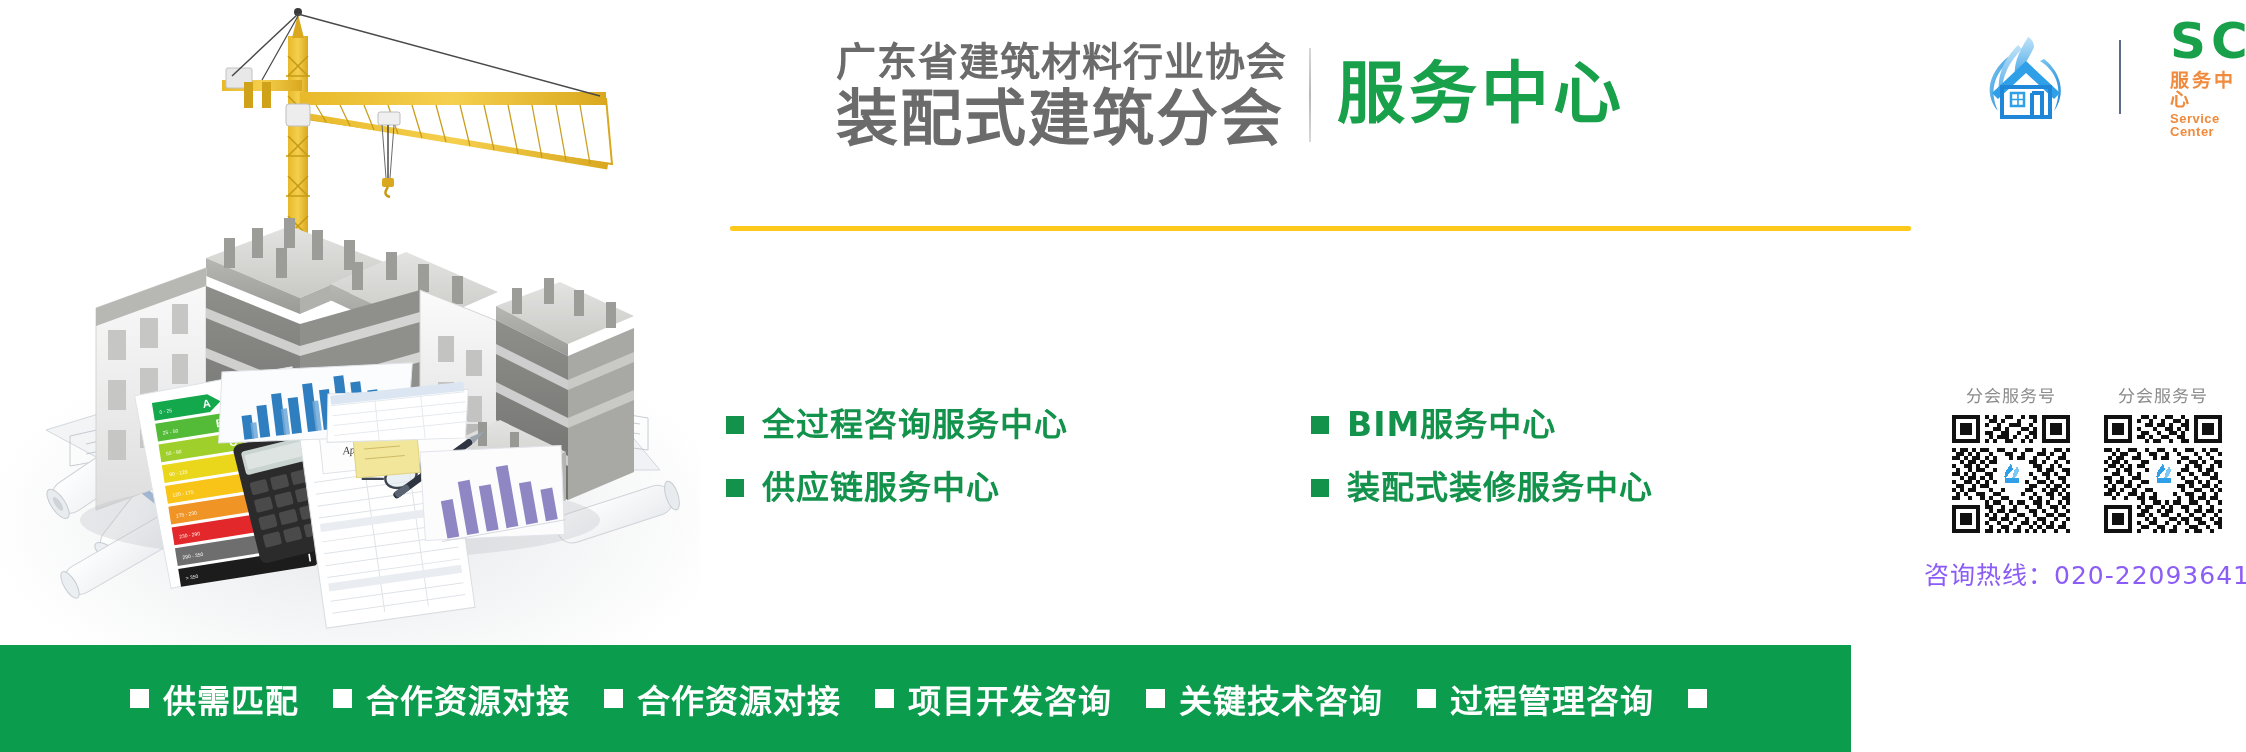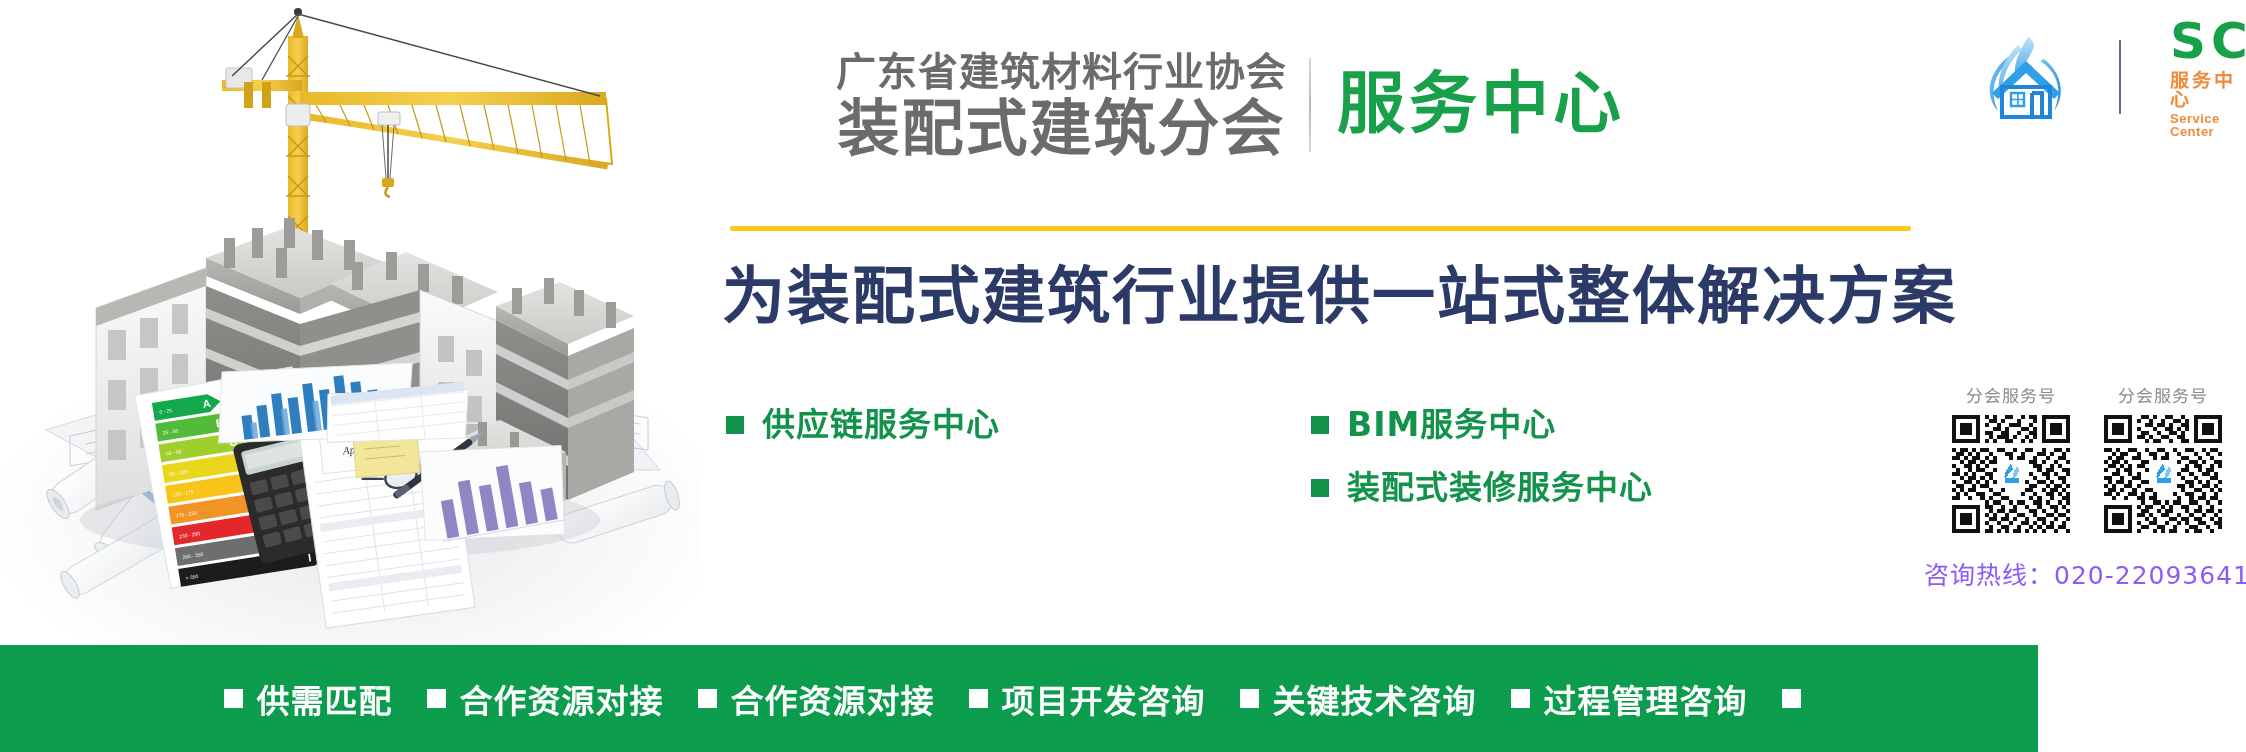--- a/index.html
+++ b/index.html
@@ -20,22 +20,22 @@
     position:absolute;left:0;top:0;width:700px;height:648px;
     overflow:hidden;
     background:
       radial-gradient(ellipse 520px 260px at 360px 520px, rgba(190,195,200,.38) 0%, rgba(255,255,255,0) 72%),
       #ffffff;
   }
   .hero svg{position:absolute;left:0;top:0;width:700px;height:648px;}
 
   
   .masthead{
-    position:absolute;left:836px;top:52px;
-    display:flex;align-items:flex-start;text-align:center;
+    position:absolute;left:836px;top:42px;
+    display:flex;align-items:flex-start;
   }
   .assoc{
     display:flex;flex-direction:column;
     padding-right:22px;
     line-height:1;
   }
   .assoc-line1{
     font-size:40px;font-weight:700;color:#6b6b6b;
     letter-spacing:1px;
     font-family:"DejaVu Sans","Liberation Sans",sans-serif;
@@ -125,21 +125,21 @@
     font-family:"DejaVu Sans","Liberation Sans",sans-serif;white-space:nowrap;
   }
   .qr-img{width:118px;height:118px;display:block;background:#fff;}
   .hotline{
     margin-top:22px;font-size:25px;color:#8b5cf6;letter-spacing:1px;white-space:nowrap;
     font-family:"DejaVu Sans","Liberation Sans",sans-serif;
   }
 
   
   .footbar{
-    position:absolute;left:0;bottom:0;width:2038px;height:107px;
+    position:absolute;left:0;bottom:0;width:1851px;height:107px;
     background:#0c9c4e;
     display:flex;align-items:center;justify-content:center;
     gap:34px;
   }
   .foot-item{
     display:flex;align-items:center;
     font-size:33px;font-weight:600;color:#ffffff;letter-spacing:1px;white-space:nowrap;
     font-family:"DejaVu Sans","Liberation Sans",sans-serif;
   }
   .foot-bullet{
@@ -508,24 +508,27 @@
     <div class="assoc">
       <div class="assoc-line1">广东省建筑材料行业协会</div>
       <div class="assoc-line2">装配式建筑分会</div>
     </div>
     <div class="vrule"></div>
     <div class="svc-center">服务中心</div>
   </div>
 
   <div class="gold-rule"></div>
 
-  <div class="tagline">为装配式建筑行业提供一站式整体解决方案</div>
 
   <div class="svc-cols">
     <div class="svc-col col-left">
+      <div class="svc-item">
+        <span class="bullet-sq"></span>
+        <span>全过程咨询服务中心</span>
+      </div>
       <div class="svc-item">
         <span class="bullet-sq"></span>
         <span>供应链服务中心</span>
       </div>
     </div>
     <div class="svc-col col-right">
       <div class="svc-item">
         <span class="bullet-sq"></span>
         <span>BIM服务中心</span>
       </div>

